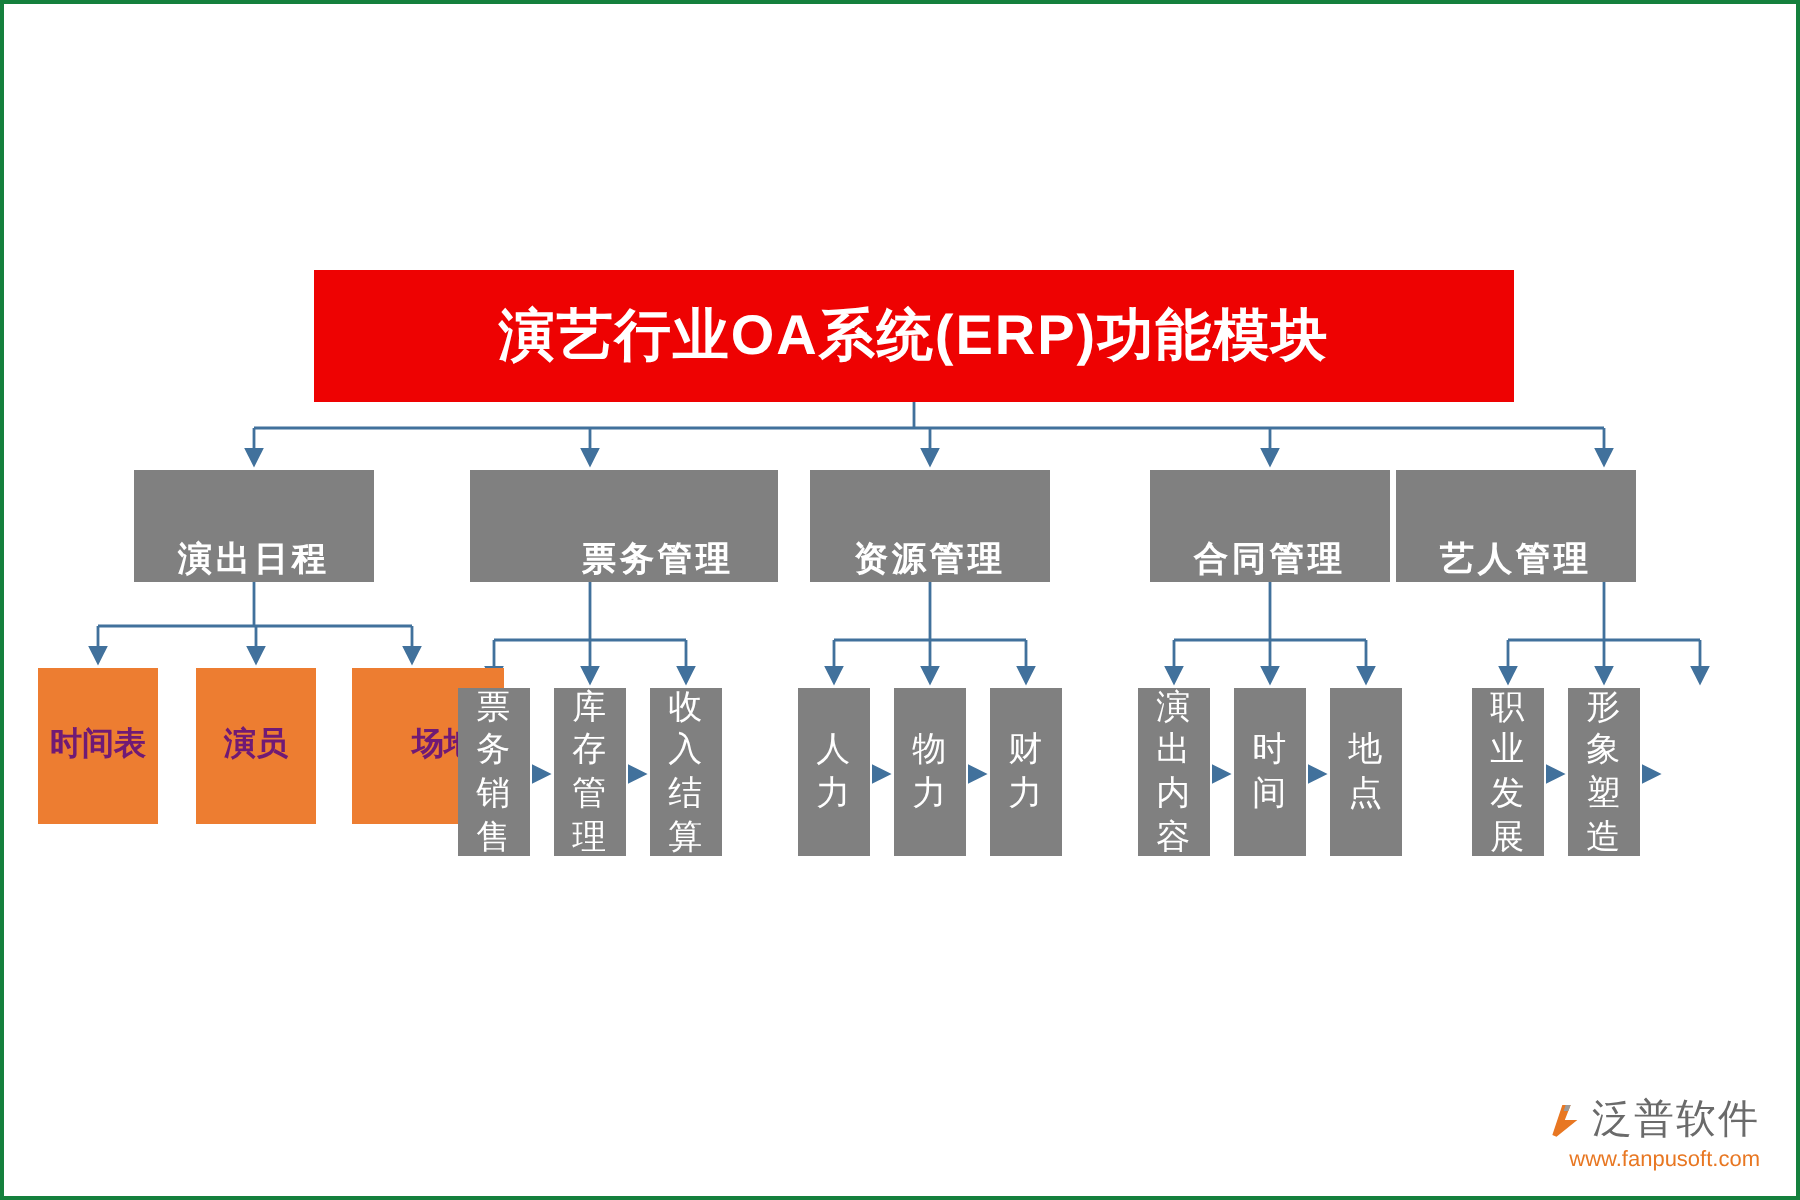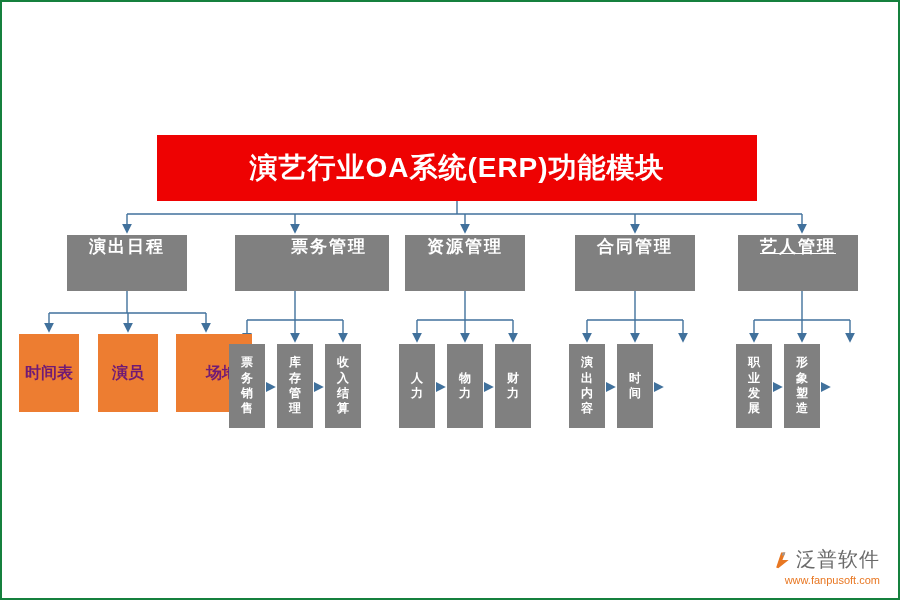--- a/index.html
+++ b/index.html
@@ -34,29 +34,29 @@
     font-size: 28px; font-weight: bold;
     letter-spacing: 1px;
   }
 
   .branch {
     position: absolute;
     top: 233px;
     width: 120px; height: 56px;
     background: var(--node-gray, #808080);
     color: #ffffff;
-    display: flex; align-items: flex-start; justify-content: center;
+    display: flex; align-items: flex-end; justify-content: center;
     font-size: 17px; font-weight: bold;
     letter-spacing: 2px;
   }
   .branch-0 { left: 65px; }
   .branch-1 { left: 233px; padding-left: 34px; }
   .branch-2 { left: 403px; }
   .branch-3 { left: 573px; }
-  .branch-4 { left: 736px; text-decoration: underline; }
+  .branch-4 { left: 696px; }
 
   .leaf-orange {
     position: absolute;
     top: 332px;
     width: 60px; height: 78px;
     background: var(--node-orange, #ed7d31);
     color: #701a75;
     display: flex; align-items: center; justify-content: center;
     font-size: 16px; font-weight: bold;
     text-align: center;
@@ -72,22 +72,22 @@
     top: 342px;
     width: 36px; height: 84px;
     background: var(--node-gray, #808080);
     color: #ffffff;
     display: flex; align-items: center; justify-content: center;
   }
   .vtxt {
     display: inline-block;
     width: 1.05em;
     word-break: break-all;
-    text-align: center;
-    font-size: 12px; font-weight: bold;
+    text-align: left;
+    font-size: 17px; font-weight: normal;
     line-height: 1.28;
   }
   
   .g2-0 { left: 227px; } .g2-1 { left: 275px; } .g2-2 { left: 323px; }
   
   .g3-0 { left: 397px; } .g3-1 { left: 445px; } .g3-2 { left: 493px; }
   
   .g4-0 { left: 567px; } .g4-1 { left: 615px; } .g4-2 { left: 663px; }
   
   .g5-0 { left: 734px; } .g5-1 { left: 782px; } .g5-2 { left: 830px; }
@@ -218,20 +218,23 @@
   </div>
   <div class="leaf-v g3-2">
     <span class="vtxt">财力</span>
   </div>
 
   <div class="leaf-v g4-0">
     <span class="vtxt">演出内容</span>
   </div>
   <div class="leaf-v g4-1">
     <span class="vtxt">时间</span>
+  </div>
+  <div class="leaf-v g4-2">
+    <span class="vtxt">地点</span>
   </div>
 
   <div class="leaf-v g5-0">
     <span class="vtxt">职业发展</span>
   </div>
   <div class="leaf-v g5-1">
     <span class="vtxt">形象塑造</span>
   </div>
 
   <div class="footer-brand">

